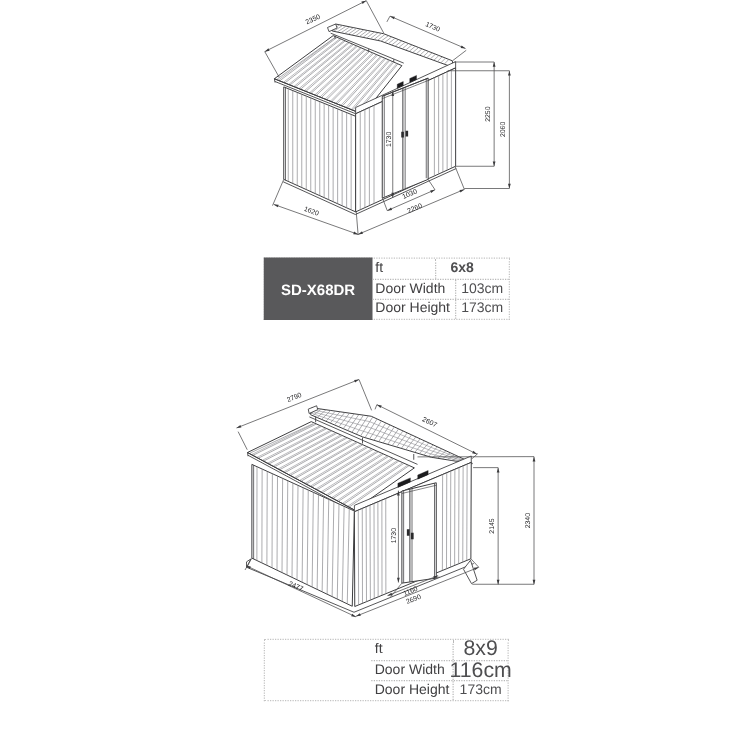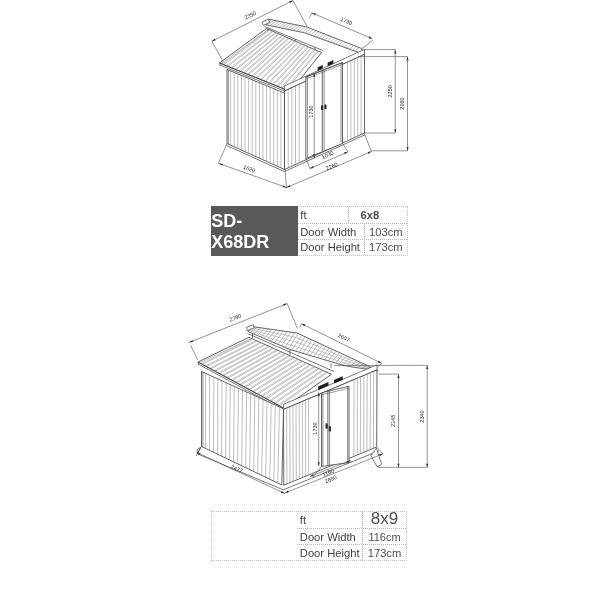--- a/index.html
+++ b/index.html
@@ -398,21 +398,21 @@
 <line x1="318.7" y1="392.5" x2="318.7" y2="466.0" stroke="#4c4c4e" stroke-width="0.6"></line>
 <path d="M318.7 392.5 L317.6 396.3 L319.8 396.3 Z" fill="#3a3a3c"></path>
 <path d="M318.7 466.0 L319.8 462.2 L317.6 462.2 Z" fill="#3a3a3c"></path>
 <rect x="310.9" y="425.1" width="12.3" height="4.4" fill="white" transform="rotate(-90 317.1 428.5)"></rect>
 <text x="317.1" y="428.5" font-size="5.5" fill="#1e1e20" text-anchor="middle" font-family="Liberation Sans, sans-serif" transform="rotate(-90 317.1 428.5)">1730</text>
 </svg>
 
 <div style="position:absolute;left:211.2px;top:206.3px;width:194.6px;height:47.6px;border:1px dotted #c4c4c4;box-sizing:content-box;">
 
   <div style="position:absolute;left:-1px;top:-1px;width:86.6px;height:49.6px;background:#59595b;display:flex;align-items:center;justify-content:center;">
-    <span style="color:#fff;font-weight:bold;font-size:18px;letter-spacing:0px;position:relative;top:0.8px;">SD-X68DR</span>
+    <span style="color:#fff;font-weight:bold;font-size:12px;letter-spacing:0px;position:relative;top:0.8px;">SD-X68DR</span>
   </div>
 
   <div style="position:absolute;left:85.6px;top:0.0px;width:109.0px;height:15.9px;box-sizing:border-box;">
     <div style="position:absolute;left:2.5px;top:50%;transform:translateY(-54%);font-size:11.2px;color:#414042;">ft</div>
     <div style="position:absolute;left:50px;top:0;width:43.0px;height:100%;border-left:1px dotted #b9b9b9;box-sizing:border-box;font-weight:bold;">
       <div style="position:absolute;left:50%;top:50%;transform:translate(-50%,-54%);font-size:11.2px;color:#4e4e50;">6x8</div>
     </div>
   </div>
 
   <div style="position:absolute;left:85.6px;top:15.9px;width:109.0px;height:15.9px;border-top:1px dotted #b9b9b9;box-sizing:border-box;">
@@ -436,21 +436,21 @@
   <div style="position:absolute;left:85.8px;top:0.0px;width:108.7px;height:16.0px;box-sizing:border-box;">
     <div style="position:absolute;left:2.5px;top:50%;transform:translateY(-54%);font-size:11.2px;color:#414042;">ft</div>
     <div style="position:absolute;left:64.7px;top:0;width:44.0px;height:100%;border-left:1px dotted #b9b9b9;box-sizing:border-box;">
       <div style="position:absolute;left:50%;top:50%;transform:translate(-50%,-54%);font-size:17px;color:#4e4e50;">8x9</div>
     </div>
   </div>
 
   <div style="position:absolute;left:85.8px;top:16.0px;width:108.7px;height:16.0px;border-top:1px dotted #b9b9b9;box-sizing:border-box;">
     <div style="position:absolute;left:2.5px;top:50%;transform:translateY(-54%);font-size:11.2px;color:#414042;">Door Width</div>
     <div style="position:absolute;left:64.7px;top:0;width:44.0px;height:100%;border-left:1px dotted #b9b9b9;box-sizing:border-box;">
-      <div style="position:absolute;left:50%;top:50%;transform:translate(-50%,-54%);font-size:11px;color:#4e4e50;">116cm</div>
+      <div style="position:absolute;left:50%;top:50%;transform:translate(-50%,-54%);font-size:17px;color:#4e4e50;">116cm</div>
     </div>
   </div>
 
   <div style="position:absolute;left:85.8px;top:32.0px;width:108.7px;height:16.0px;border-top:1px dotted #b9b9b9;box-sizing:border-box;">
     <div style="position:absolute;left:2.5px;top:50%;transform:translateY(-54%);font-size:11.2px;color:#414042;">Door Height</div>
     <div style="position:absolute;left:64.7px;top:0;width:44.0px;height:100%;border-left:1px dotted #b9b9b9;box-sizing:border-box;">
       <div style="position:absolute;left:50%;top:50%;transform:translate(-50%,-54%);font-size:11.2px;color:#4e4e50;">173cm</div>
     </div>
   </div>
 </div>

